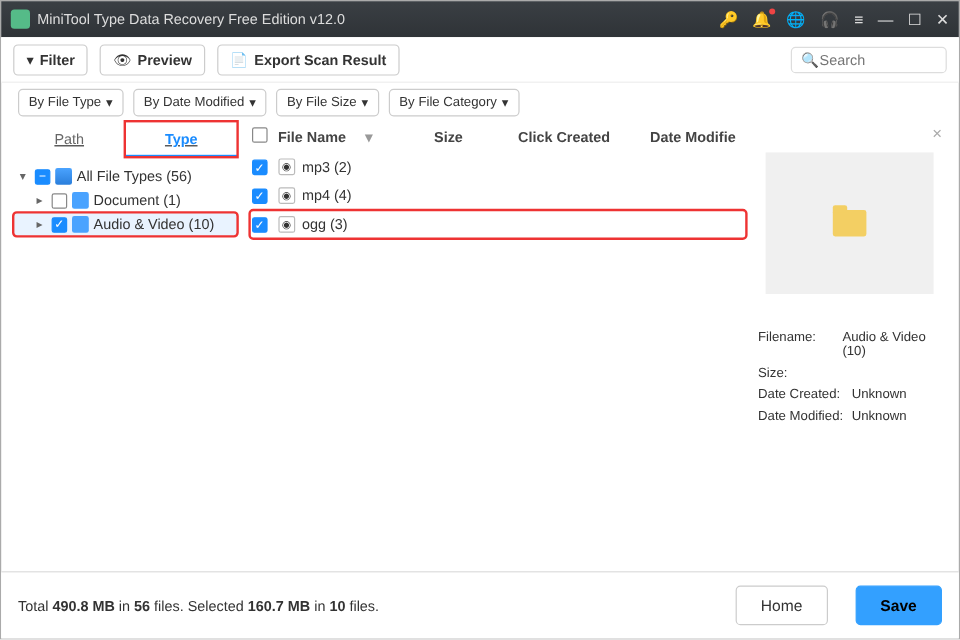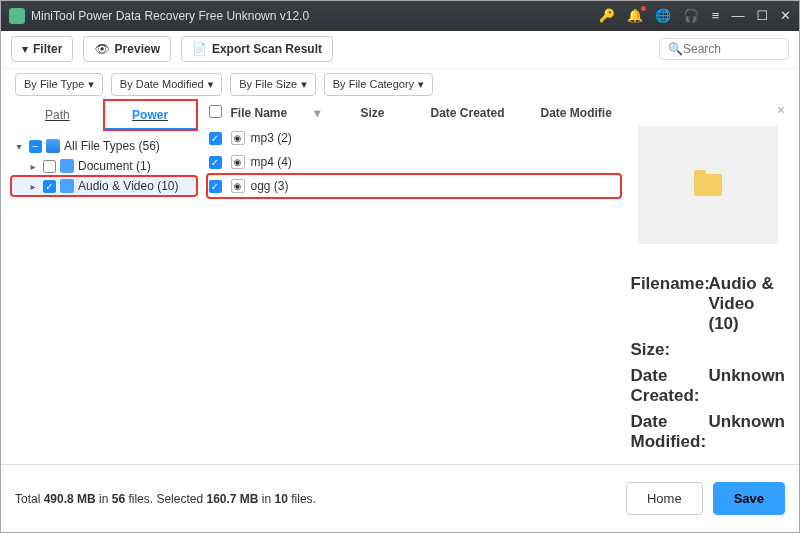--- a/index.html
+++ b/index.html
@@ -40,50 +40,50 @@
   .ico.monitor{background:linear-gradient(#4aa3ff,#2a7edb);}
   .ico.doc{background:#4aa3ff;}
   .ico.av{background:#4aa3ff;}
   .ico.other{background:#f5b642;}
   .node.sel { background:#e9f3ff; border-radius:4px;}
   .node.hl { outline:2px solid #e33; outline-offset:-1px; border-radius:3px; }
   .tree .lv1{padding-left:16px;}
 
   .mid { flex:1; border-left:0; padding-left:10px; }
   .cols { display:flex; align-items:center; height:26px; font-size:12px; color:#444; font-weight:bold; padding-left:2px; }
-  .cols .c1{width:22px;} .cols .c2{width:130px; display:flex; gap:27px;} .cols .c3{width:70px;} .cols .c4{width:110px;} .cols .c5{width:80px;}
+  .cols .c1{width:22px;} .cols .c2{width:130px; display:flex; gap:16px;} .cols .c3{width:70px;} .cols .c4{width:110px;} .cols .c5{width:80px;}
   .row { display:flex; align-items:center; height:24px; padding-left:2px;}
   .row .c1{width:22px;} .row .c2{width:300px; display:flex; align-items:center; gap:6px;}
   .row.hl { outline:2px solid #e33; outline-offset:-1px; border-radius:3px; }
   .ficon{width:14px;height:14px;border:1px solid #bbb;border-radius:2px;display:inline-flex;align-items:center;justify-content:center;font-size:9px;}
 
   .right { width:170px; padding:6px 4px 0 10px; position:relative;}
   .closeX{position:absolute; right:4px; top:2px; color:#aaa; cursor:pointer; font-size:14px;}
   .thumb{width:140px;height:118px;background:#f0f0f0;margin:20px auto 30px auto;display:flex;align-items:center;justify-content:center;}
   .fold{width:28px;height:22px;background:#f3cf63;border-radius:2px;position:relative;}
   .fold::before{content:"";position:absolute;top:-4px;left:0;width:12px;height:6px;background:#f3cf63;border-radius:2px 2px 0 0;}
-  .meta{font-size:17px; color:#333;font-weight:bold;}
+  .meta{font-size:11px; color:#333;}
   .meta div{display:flex; margin-bottom:6px;}
   .meta .k{width:78px;}
 
-  .bottom { height:68px; border-top:1px solid #ddd; background:#fff; display:flex; align-items:center; padding:6px 14px;}
+  .bottom { height:56px; border-top:1px solid #ddd; background:#fff; display:flex; align-items:center; padding:6px 14px;}
   .stats{font-size:12px;line-height:16px;}
   .stats a{color:#1a73e8; text-decoration:underline; font-size:11px;}
-  .barea{margin-left:auto; display:flex; gap:10px;}
+  .barea{margin-left:auto; display:flex; gap:23px;}
   .bigbtn{border:1px solid #ccc;border-radius:4px;padding:8px 20px;font-size:13px;cursor:pointer;background:#fff;}
   .bigbtn.primary{background:#33a0ff;border-color:#33a0ff;color:#000000;font-weight:bold;}
 </style>
 </head>
 <body>
 
 <div class="app">
 
   <div class="titlebar">
     <div class="logo"></div>
-    <div class="title">MiniTool Power Data Recovery Free Unknown v12.0</div>
+    <div class="title">MiniTool Type Data Recovery Free Edition v12.0</div>
     <div class="tb-icons">
       <span style="color:#f2c94c">🔑</span>
       <span class="badge-dot">🔔</span>
       <span>🌐</span>
       <span>🎧</span>
       <span>≡</span>
       <span>—</span>
       <span>☐</span>
       <span>✕</span>
     </div>
@@ -125,21 +125,21 @@
         <span>By File Category</span>
         <span>▾</span>
       </div>
   </div>
 
   <div class="main">
 
     <div class="left">
       <div class="tabs">
         <div class="tab">Path</div>
-        <div class="tab active hl">Power</div>
+        <div class="tab active hl">Type</div>
       </div>
       <div class="tree">
         <div class="node">
           <span class="chev">▾</span>
           <span class="chk minus">−</span>
           <span class="ico monitor"></span>
           <span>All File Types (56)</span>
         </div>
         <div class="node lv1">
           <span class="chev">▸</span>
@@ -157,21 +157,21 @@
     </div>
 
     <div class="mid">
       <div class="cols">
         <div class="c1"><span class="chk"></span></div>
         <div class="c2">
             <span>File Name</span>
             <span style="color:#999">▾</span>
           </div>
         <div class="c3">Size</div>
-        <div class="c4">Date Created</div>
+        <div class="c4">Click Created</div>
         <div class="c5">Date Modifie</div>
       </div>
       <div class="row">
         <div class="c1"><span class="chk on">✓</span></div>
         <div class="c2">
             <span class="ficon">◉</span>
             <span>mp3 (2)</span>
           </div>
       </div>
       <div class="row">

